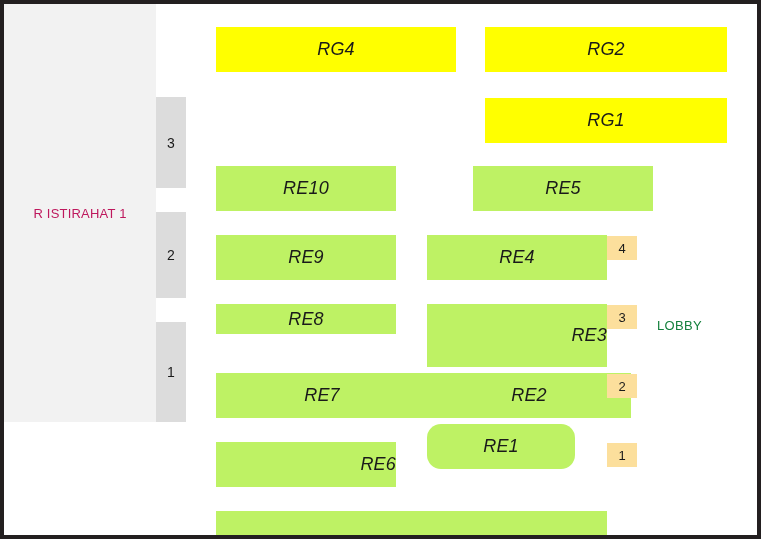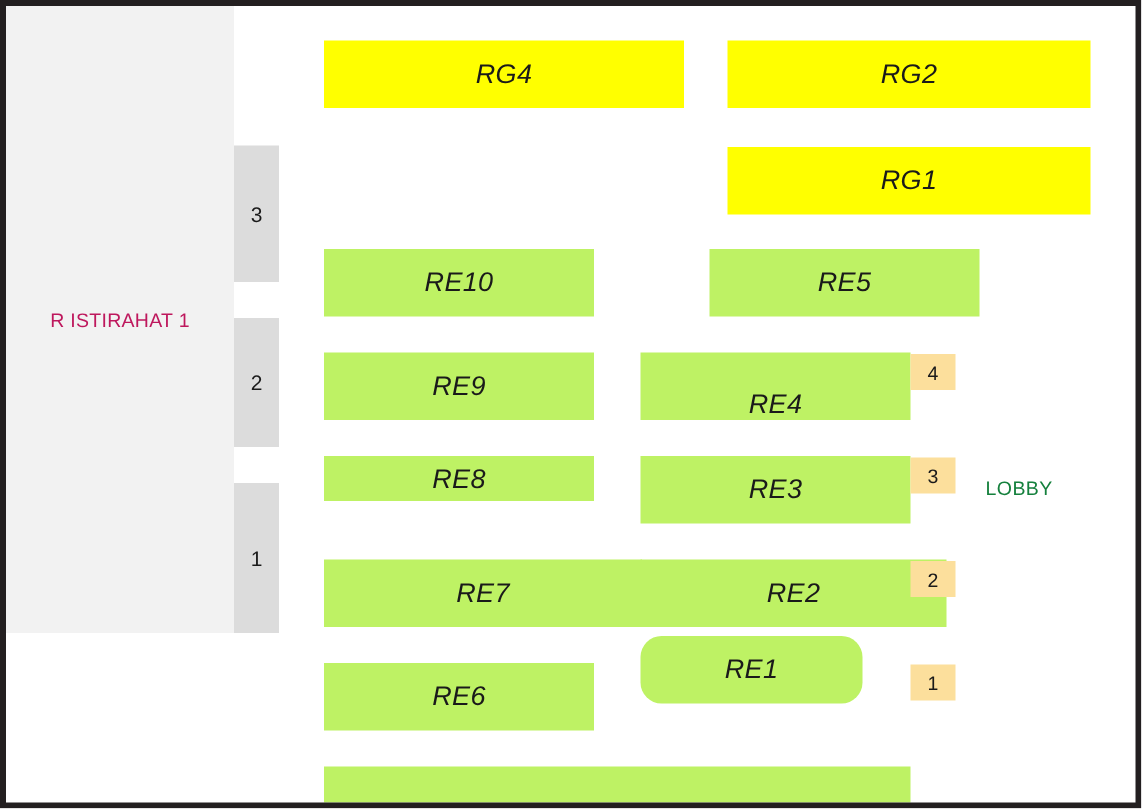--- a/index.html
+++ b/index.html
@@ -128,31 +128,31 @@
   </div>
   <div class="room room-blue" style="left:216px; top:235px; width:180px; height:45px;">
     <span class="room-label">RE9</span>
   </div>
   <div class="room room-blue" style="left:216px; top:304px; width:180px; height:30px;">
     <span class="room-label">RE8</span>
   </div>
   <div class="room room-blue" style="left:216px; top:373px; width:212px; height:45px;">
     <span class="room-label">RE7</span>
   </div>
-  <div class="room room-blue" style="left:216px; top:442px; width:180px; height:45px;">
+  <div class="room room-blue" style="left:216px; top:442px; width:180px; height:45px;justify-content:flex-end;">
     <span class="room-label">RE6</span>
   </div>
 
   <div class="room room-blue" style="left:427px; top:166px; width:180px; height:45px;margin-left:46px;">
     <span class="room-label">RE5</span>
   </div>
-  <div class="room room-blue" style="left:427px; top:235px; width:180px; height:45px;align-items:flex-end;">
+  <div class="room room-blue" style="left:427px; top:235px; width:180px; height:45px;">
     <span class="room-label">RE4</span>
   </div>
-  <div class="room room-blue" style="left:427px; top:304px; width:180px; height:45px;">
+  <div class="room room-blue" style="left:427px; top:304px; width:180px; height:63px;justify-content:flex-end;">
     <span class="room-label">RE3</span>
   </div>
   <div class="room room-blue" style="left:427px; top:373px; width:204px; height:45px;">
     <span class="room-label">RE2</span>
   </div>
   <div class="room room-blue" style="left:427px; top:424px; width:148px; height:45px;border-radius:14px;">
     <span class="room-label">RE1</span>
   </div>
 
   <div class="room room-blue" style="left:216px; top:511px; width:391px; height:24px;"></div>

